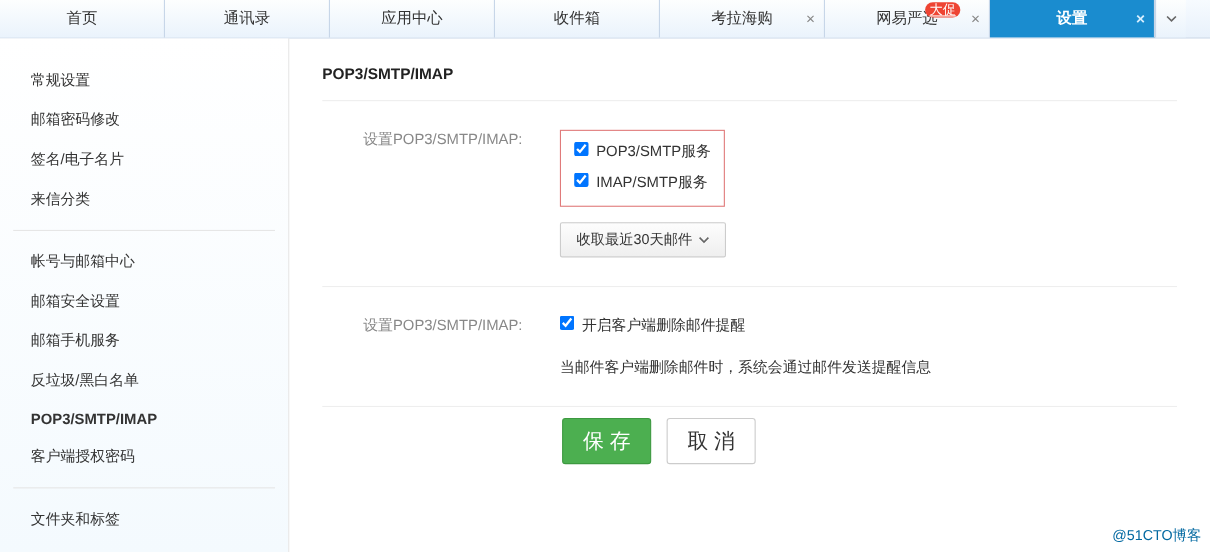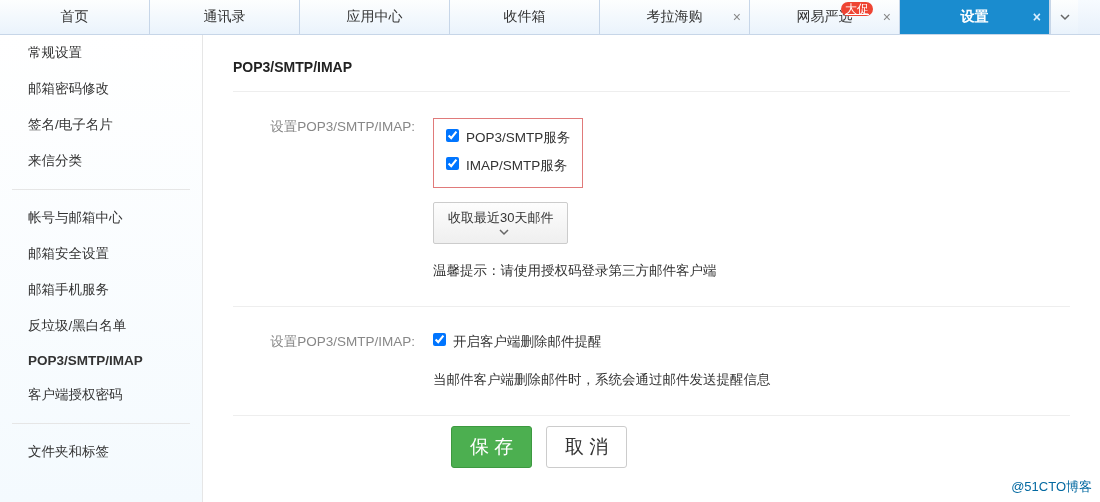--- a/index.html
+++ b/index.html
@@ -8,35 +8,35 @@
   .top-tabs { display: flex; height: 35px; border-bottom: 1px solid #c7d6e8; background: linear-gradient(#f7fbff, #e8f1fb); }
   .top-tab { flex: 0 0 150px; display: flex; align-items: center; justify-content: center; border-right: 1px solid #c7d6e8; color: #333; font-size: 14px; position: relative; cursor: pointer; background: linear-gradient(#fdfefe, #eaf3fc); }
   .top-tab.active { background: #1a8ccf; color: #fff; font-weight: bold; }
   .top-tab .close { position: absolute; right: 8px; top: 50%; transform: translateY(-50%); color: #888; font-size: 14px; }
   .top-tab.active .close { color: #d9efff; }
   .promo-badge { position: absolute; top: 2px; right: 26px; background: #e43; color: #fff; font-size: 12px; border-radius: 8px; padding: 0 4px; line-height: 14px; text-decoration: underline; }
   .tab-more { width: 28px; display: flex; align-items: center; justify-content: center; border-left: 1px solid #c7d6e8; background: linear-gradient(#fdfefe, #eaf3fc); cursor: pointer; }
   .tab-more svg { width: 10px; height: 10px; }
 
   .workspace { display: flex; height: calc(100% - 35px); }
-  .sidebar { width: 203px; border-right: 1px solid #e6e6e6; background: linear-gradient(#ffffff, #f4fafe); }
+  .sidebar { width: 263px; border-right: 1px solid #e6e6e6; background: linear-gradient(#ffffff, #f4fafe); padding-top: 20px; }
   .sidebar-item { padding: 9px 28px; color: #333; cursor: pointer; font-size: 13.5px; }
   .sidebar-item.selected { font-weight: bold; }
   .sidebar-sep { height: 1px; background: #e6e6e6; margin: 10px 12px; }
 
   .main { flex: 1; padding: 24px 30px 0 30px; overflow: hidden; }
   .panel-title { font-weight: bold; font-size: 14px; color: #222; padding-bottom: 16px; border-bottom: 1px solid #eee; }
-  .section { display: flex; padding: 26px 0; border-bottom: 1px solid #eee; }
+  .section { display: flex; padding: 26px 0; border-bottom: 1px solid #eee; gap: 16px; }
   .section:last-of-type { border-bottom: none; }
   .section-label { width: 200px; text-align: right; color: #888; padding-right: 18px; font-size: 13.5px; }
   .section-body { flex: 1; color: #333; }
   .checkbox-row { display: flex; align-items: flex-start; margin-bottom: 10px; font-size: 13.5px; }
   .checkbox-row input { margin-right: 7px; }
   .highlight-box { border: 1px solid #e07a7a; padding: 10px 12px 2px 12px; margin-bottom: 14px; display: inline-block; }
-  .dropdown-btn { border: 1px solid #ccc; background: linear-gradient(#fdfdfd, #efefef); padding: 6px 14px; border-radius: 2px; font-size: 13px; cursor: pointer; display: inline-flex; align-items: center; flex-direction: column; }
+  .dropdown-btn { border: 1px solid #ccc; background: linear-gradient(#fdfdfd, #efefef); padding: 6px 14px; border-radius: 2px; font-size: 13px; cursor: pointer; display: inline-flex; align-items: center; }
   .dropdown-btn svg { width: 10px; height: 10px; margin-left: 6px; }
   .hint { margin-top: 18px; font-size: 13.5px; }
   .desc { margin-top: 20px; font-size: 13.5px; }
   .actions { margin-left: 218px; padding: 10px 0 20px 0; }
   .btn { display: inline-block; padding: 7px 18px; border-radius: 3px; font-size: 19px; cursor: pointer; border: 1px solid transparent; }
   .btn-primary { background: #4caf50; border-color: #3d9940; color: #fff; margin-right: 10px; }
   .btn-default { background: #fff; border-color: #ccc; color: #333; }
 
   .watermark { position: absolute; right: 8px; bottom: 6px; color: #0369a1; font-size: 13px; }
 </style>
@@ -110,21 +110,20 @@
           </label>
         </div>
         <div>
           <span class="dropdown-btn">
             <span>收取最近30天邮件</span>
             <svg viewBox="0 0 10 10">
                 <path d="M1 3 L5 7 L9 3" fill="none" stroke="#666" stroke-width="1.5"></path>
               </svg>
           </span>
         </div>
-        <div class="hint">温馨提示：请使用授权码登录第三方邮件客户端</div>
       </div>
     </div>
 
     <div class="section">
       <div class="section-label">设置POP3/SMTP/IMAP:</div>
       <div class="section-body">
         <label class="checkbox-row">
           <input type="checkbox" checked="" style="">
           <span>开启客户端删除邮件提醒</span>
         </label>

